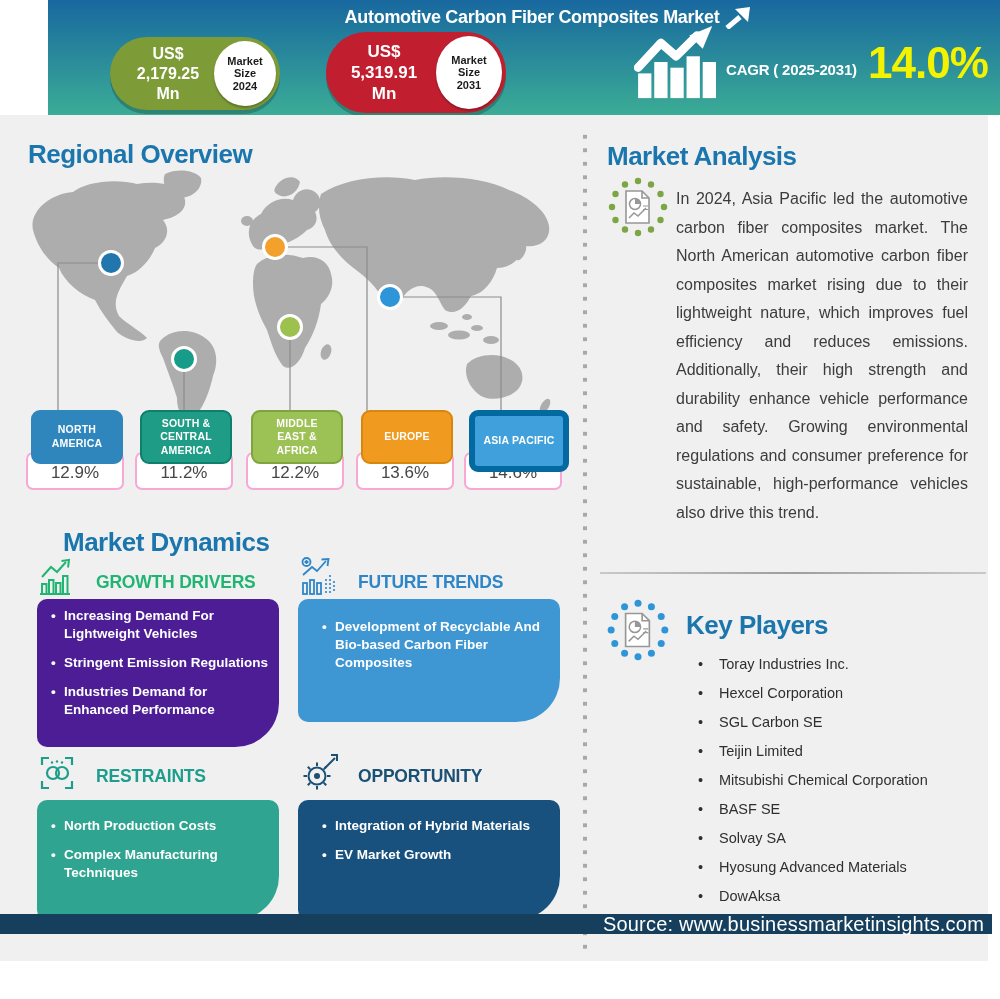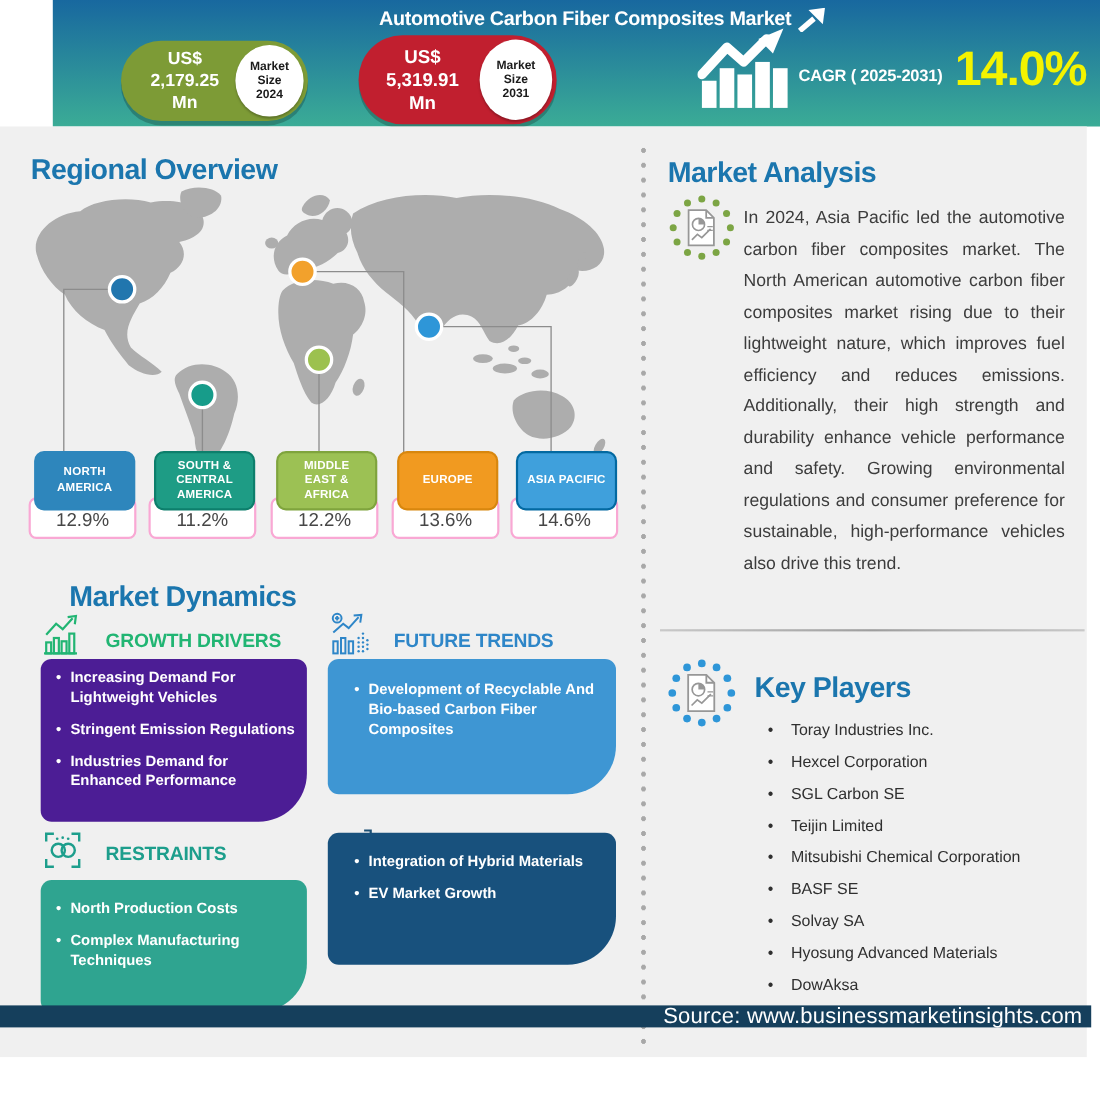--- a/index.html
+++ b/index.html
@@ -31,21 +31,21 @@
   
   #regional-title{left:28px;top:139px;}
   .map-svg{position:absolute;left:15px;top:168px;}
   .rbox{position:absolute;top:410px;width:88px;height:50px;border-radius:9px;display:flex;align-items:center;
         justify-content:center;text-align:center;color:#fff;font-weight:bold;font-size:10.5px;line-height:1.3;
         letter-spacing:0.2px;white-space:pre-line;z-index:3;}
   .rbox0{left:31px;background:#2E86BC;border:2px solid #2E86BC;}
   .rbox1{left:140px;background:#1E9C85;border:2px solid #0D7F6C;}
   .rbox2{left:251px;background:#9CC154;border:2px solid #7FA43D;}
   .rbox3{left:361px;background:#F19A20;border:2px solid #D8870E;}
-  .rbox4{left:469px;background:#3FA0DC;border:2px solid #0369a1;}
+  .rbox4{left:469px;background:#3FA0DC;border:6px solid #0369a1;}
   .pbox{position:absolute;top:452px;width:98px;height:38px;background:#fff;border:2px solid #f9a8d4;
         border-radius:7px;display:flex;align-items:flex-end;justify-content:center;padding-bottom:5px;
         box-sizing:border-box;font-size:17px;color:#464646;z-index:2;}
   .pbox0{left:26px;}.pbox1{left:135px;}.pbox2{left:246px;}.pbox3{left:356px;}.pbox4{left:464px;}
   
   .divider{position:absolute;left:582px;top:130px;width:6px;height:822px;
            background:radial-gradient(circle,#A8A8A8 0 2.2px,rgba(0,0,0,0) 2.4px);
            background-size:6px 13.5px;background-repeat:repeat-y;}
   
   #dynamics-title{left:63px;top:527px;}
@@ -53,21 +53,21 @@
   .dyn-icon{position:absolute;}
   #gd-head{left:96px;top:572px;color:#21B573;}
   #ft-head{left:358px;top:572px;color:#2E86C8;}
   #rs-head{left:96px;top:766px;color:#1D9E8C;}
   #op-head{left:358px;top:766px;color:#1B4F74;}
   .dyn-box{position:absolute;width:242px;border-radius:10px 10px 44px 10px;box-sizing:border-box;
            padding:10px 8px 0 14px;}
   #gd-box{left:37px;top:599px;height:148px;background:#4c1d95;padding-top:8px;}
   #ft-box{left:298px;top:599px;height:123px;width:262px;background:#3E96D3;padding-top:19px;padding-left:24px;}
   #rs-box{left:37px;top:800px;height:120px;background:#2FA490;padding-top:17px;}
-  #op-box{left:298px;top:757px;height:120px;width:262px;background:#18517D;padding-top:17px;padding-left:24px;}
+  #op-box{left:298px;top:800px;height:120px;width:262px;background:#18517D;padding-top:17px;padding-left:24px;}
   .dyn-box ul{margin:0;padding:0;list-style:none;}
   .dyn-box li{position:relative;padding-left:13px;margin-bottom:11px;color:#fff;font-size:13.5px;
               line-height:1.34;font-weight:600;}
   .dyn-box li::before{content:"•";position:absolute;left:0;top:0;}
   
   #analysis-title{left:607px;top:141px;}
   .an-icon{position:absolute;left:607px;top:176px;}
   .an-body{position:absolute;left:676px;top:185px;width:292px;font-size:16px;line-height:28.5px;
            text-align:justify;color:#3C3C3C;}
   .separator{position:absolute;left:600px;top:572px;width:386px;height:2px;

